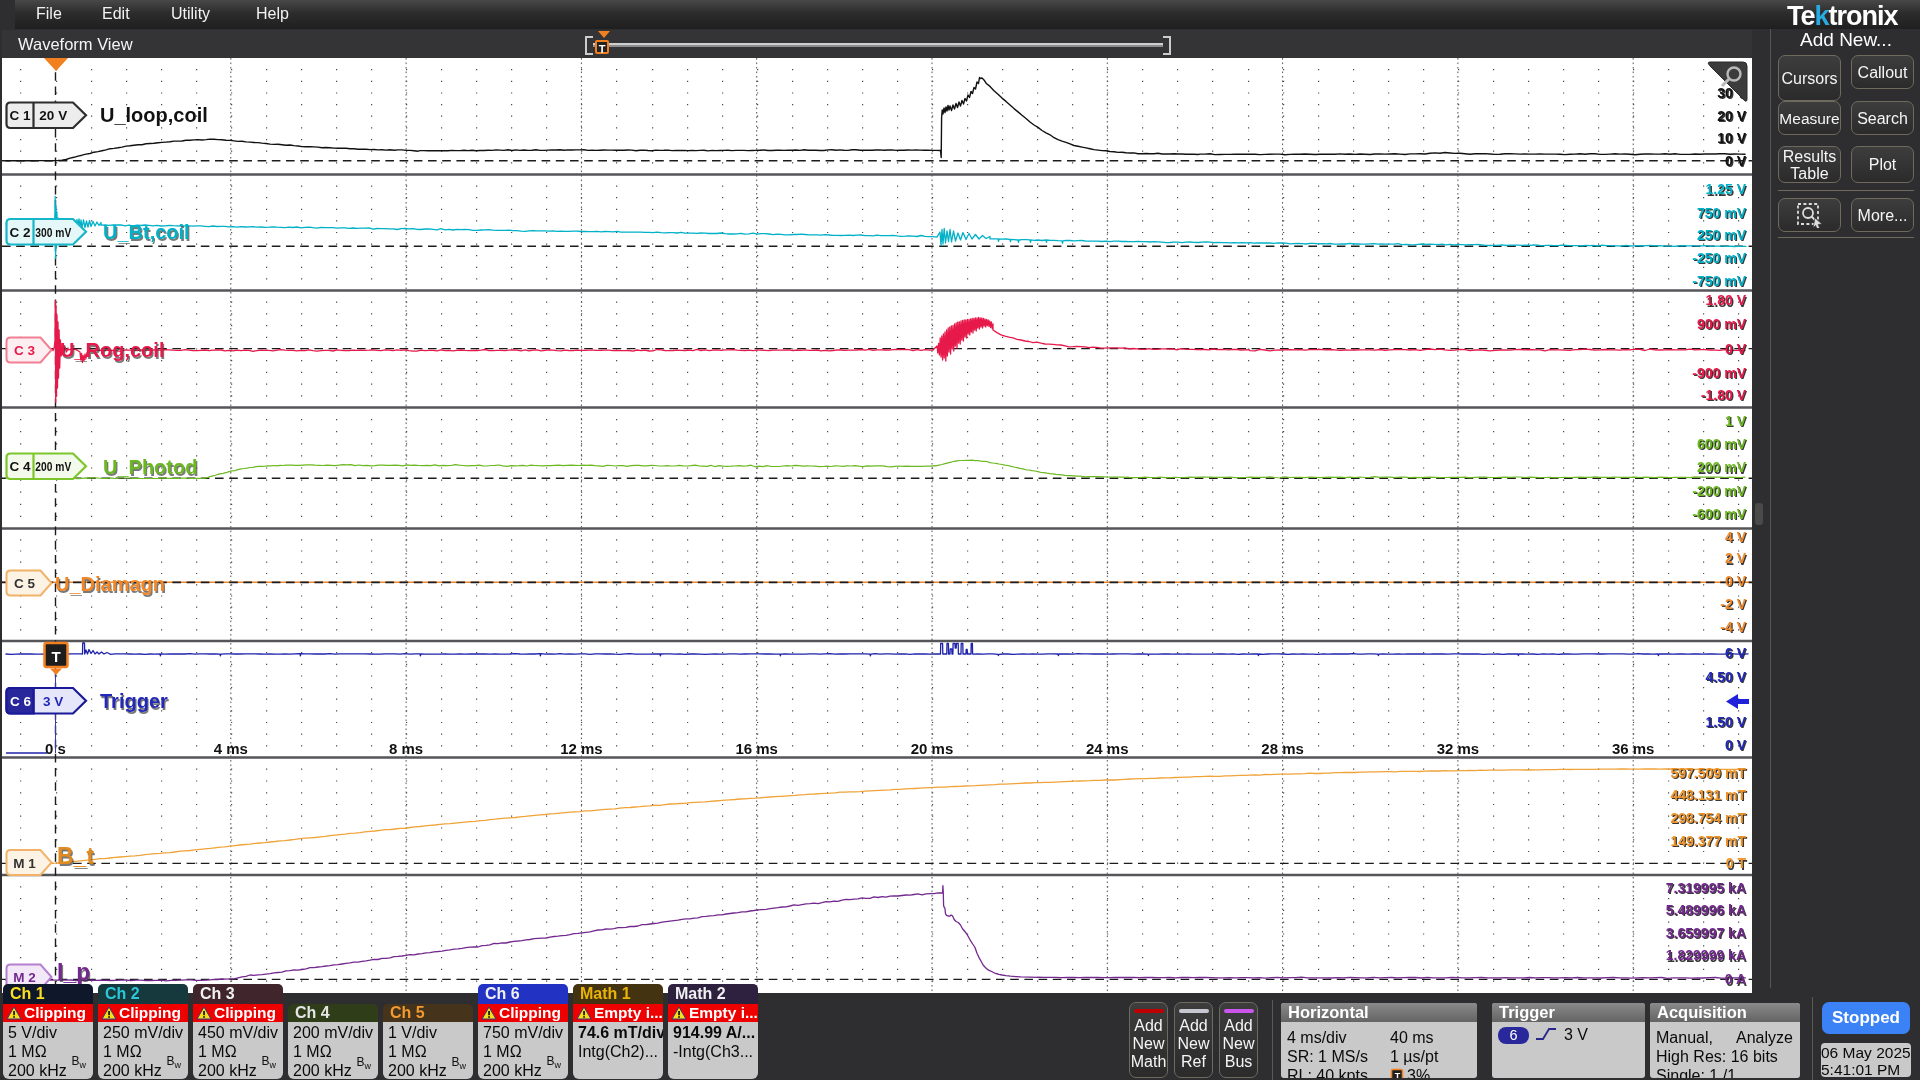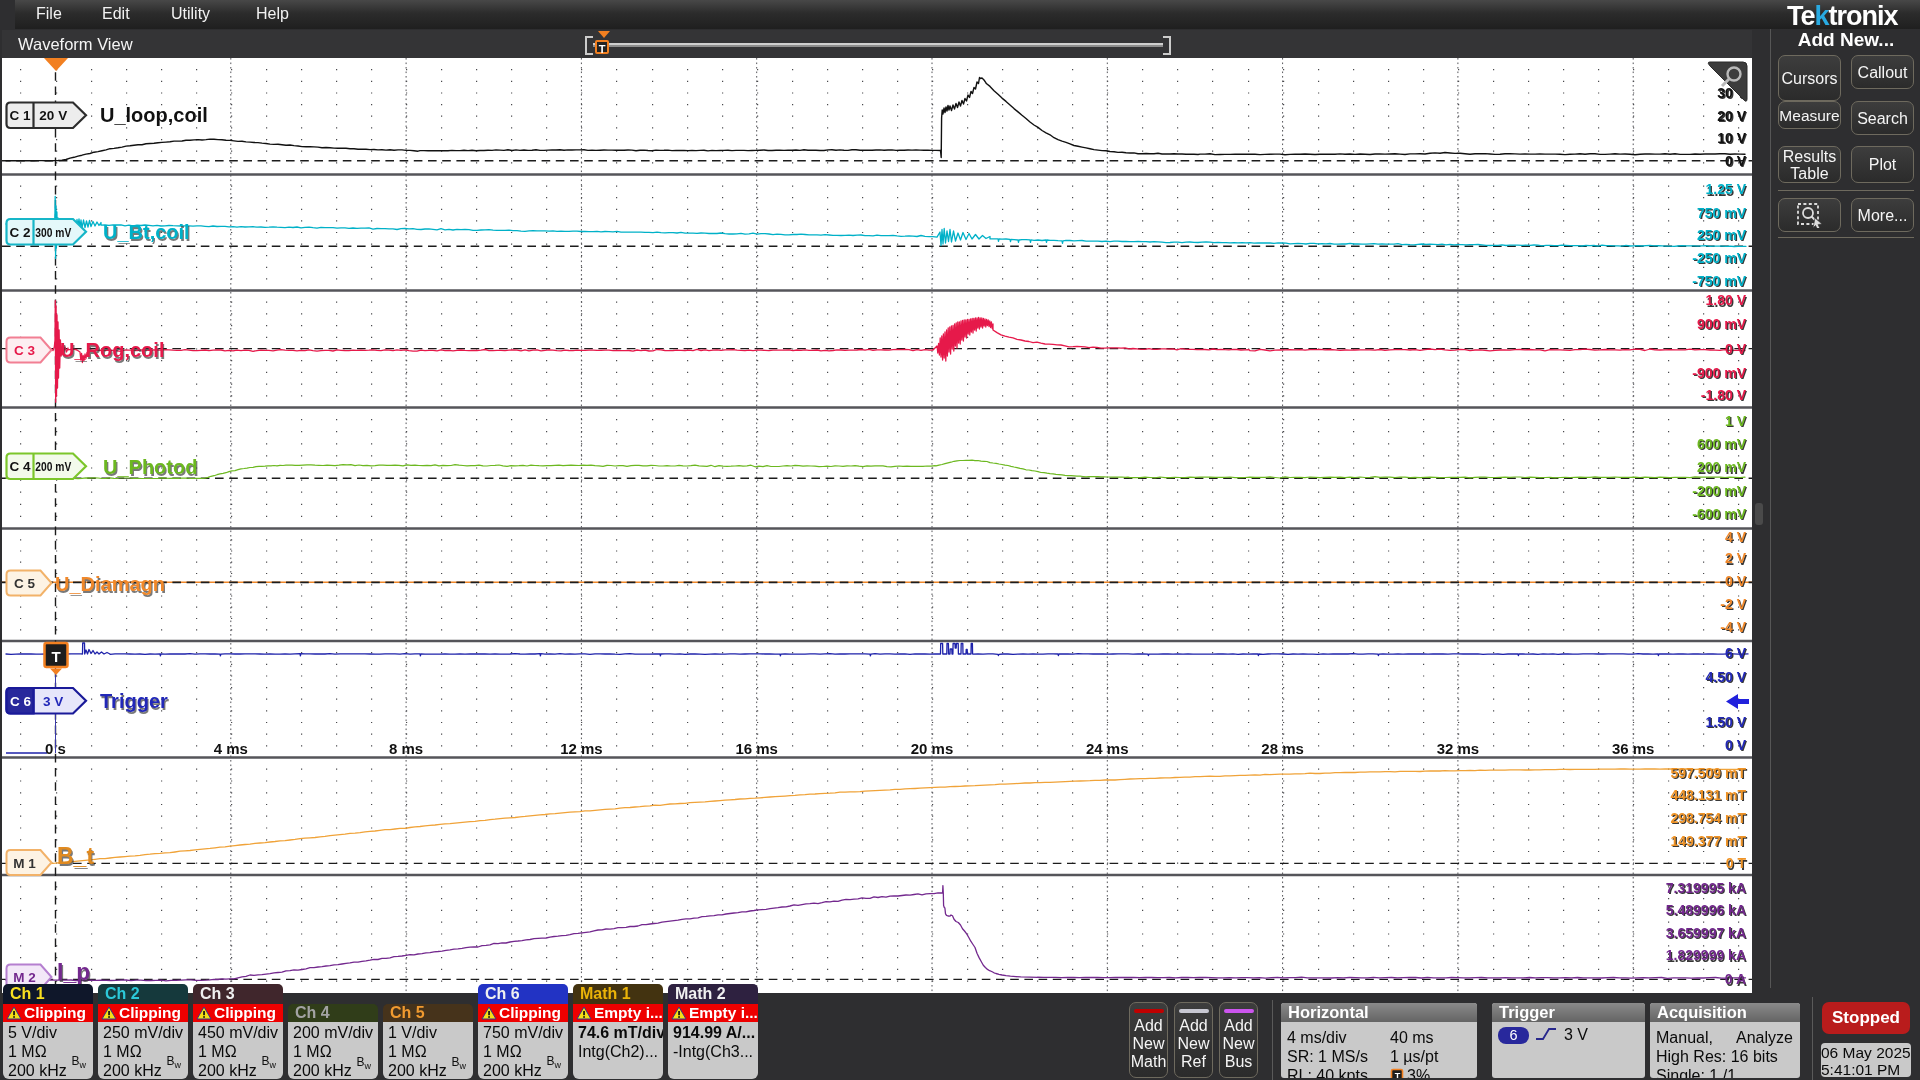--- a/index.html
+++ b/index.html
@@ -288,24 +288,24 @@
 <text x="58.2" y="865.5" class="cl sh2" style="font-size:23px" opacity="0.65">B_t</text>
     <text x="57" y="864" class="cl" fill="#e08a20" style="font-size:23px">B_t</text>
 <text x="58.2" y="981.5" class="cl sh2" style="font-size:23px" opacity="0.65">I_p</text>
     <text x="57" y="980" class="cl" fill="#73288e" style="font-size:23px">I_p</text>
 <path d="M1710,62 h33 a4,4 0 0 1 4,4 v33 q0,5 -5,-1 l-31,-31 q-5,-5 -1,-5 Z" fill="#3c3c3c" stroke="#2a2a2a"></path>
 <circle cx="1734" cy="74" r="6.5" fill="none" stroke="#b9b9b9" stroke-width="2.4"></circle>
 <line x1="1729" y1="79" x2="1722" y2="86" stroke="#b9b9b9" stroke-width="3"></line>
 </svg>
 
 <div style="position:absolute;left:1770px;top:29px;width:1px;height:959px;background:#565656"></div>
-<div style="position:absolute;left:1772px;top:29px;width:148px;text-align:center;color:#fff;font-size:19px;font-weight:bold">Add New...</div>
+<div style="position:absolute;left:1772px;top:29px;width:148px;text-align:center;color:#fff;font-size:19px;font-weight:normal">Add New...</div>
 <div class="panel-btn" style="left:1778px;top:55px;width:63px;height:46px">Cursors</div>
 <div class="panel-btn" style="left:1851px;top:55px;width:63px;height:34px">Callout</div>
-<div class="panel-btn" style="left:1778px;top:101px;width:63px;height:28px;font-size:15.5px">Measure</div>
+<div class="panel-btn" style="left:1778px;top:101px;width:63px;height:34px;font-size:15.5px">Measure</div>
 <div class="panel-btn" style="left:1851px;top:101px;width:63px;height:34px">Search</div>
 <div class="panel-btn" style="left:1778px;top:146px;width:63px;height:37px">Results<br>Table</div>
 <div class="panel-btn" style="left:1851px;top:146px;width:63px;height:37px">Plot</div>
 <div style="position:absolute;left:1778px;top:190px;width:136px;height:1px;background:#6e6a5e"></div>
 <div class="panel-btn" style="left:1778px;top:198px;width:63px;height:34px">
 <svg width="30" height="26" viewBox="0 0 30 26">
       <rect x="3" y="2" width="20" height="20" fill="none" stroke="#ddd" stroke-width="1.8" stroke-dasharray="3 2.4"></rect>
       <circle cx="13" cy="11" r="5" fill="none" stroke="#ddd" stroke-width="1.8"></circle>
       <line x1="16.5" y1="14.5" x2="20" y2="18" stroke="#ddd" stroke-width="2"></line>
       <path d="M20,16 l7,6 -4,0.5 2,4 -2.5,1 -2,-4 -2.5,2.5 Z" fill="#ddd" stroke="#333" stroke-width="0.7"></path>
@@ -337,21 +337,21 @@
 <div class="vbadge" style="left:193px;top:984px">
     <div class="vb-hd" style="background:#40262c;color:#f0f0f0">Ch 3</div>
     <div class="vb-warn"><svg width="16" height="14" viewBox="0 0 16 14" style="margin:0 2px 0 3px">
         <polygon points="8,1 15,13 1,13" fill="#f7df17" stroke="#333786" stroke-width="1"></polygon>
         <rect x="7.2" y="5" width="1.7" height="4.2" fill="#111"></rect>
         <rect x="7.2" y="10.2" width="1.7" height="1.6" fill="#111"></rect>
       </svg>Clipping</div>
     <div class="vb-bd"><span style="">450 mV/div</span><br>1 MΩ<br>200 kHz<span class="bw">B<sub>w</sub></span></div>
   </div>
 <div class="vbadge" style="left:288px;top:984px">
-    <div class="vb-hd" style="background:#303d19;color:#a3a3a3;margin-top:20px;height:18px;line-height:17px">Ch 4</div>
+    <div class="vb-hd" style="background:#303d19;color:#e5e5e5;margin-top:20px;height:18px;line-height:17px">Ch 4</div>
     <div class="vb-bd"><span style="">200 mV/div</span><br>1 MΩ<br>200 kHz<span class="bw">B<sub>w</sub></span></div>
   </div>
 <div class="vbadge" style="left:383px;top:984px">
     <div class="vb-hd" style="background:#46331b;color:#f09a30;margin-top:20px;height:18px;line-height:17px">Ch 5</div>
     <div class="vb-bd"><span style="">1 V/div</span><br>1 MΩ<br>200 kHz<span class="bw">B<sub>w</sub></span></div>
   </div>
 <div class="vbadge" style="left:478px;top:984px">
     <div class="vb-hd" style="background:#2233c4;color:#f0f0f0">Ch 6</div>
     <div class="vb-warn"><svg width="16" height="14" viewBox="0 0 16 14" style="margin:0 2px 0 3px">
         <polygon points="8,1 15,13 1,13" fill="#f7df17" stroke="#333786" stroke-width="1"></polygon>
@@ -398,13 +398,13 @@
 <div class="bd" style="padding-top:3px"><span style="display:inline-block;width:31px;height:17px;background:#28289c;border-radius:8px;color:#fff;text-align:center;line-height:17px;font-size:14.5px">6</span>
 <svg width="26" height="18" viewBox="0 0 26 18" style="vertical-align:-3px">
         <path d="M3,14 h7 l6,-10 h7" fill="none" stroke="#28288c" stroke-width="1.8"></path>
       </svg>
 <span>3 V</span></div>
 </div>
 <div class="hdrbox" style="left:1650px;top:1003px;width:150px;height:75px">
 <div class="hd">Acquisition</div>
 <div class="bd"><span style="display:inline-block;width:80px">Manual,</span><span>Analyze</span><br>High Res: 16 bits<br>Single: 1 /1</div>
 </div>
-<div style="position:absolute;left:1822px;top:1002px;width:88px;height:32px;background:#b91c1c;border-radius:7px;color:#fff;font-weight:bold;font-size:17px;text-align:center;line-height:32px">Stopped</div>
+<div style="position:absolute;left:1822px;top:1002px;width:88px;height:32px;background:#3b82f6;border-radius:7px;color:#fff;font-weight:bold;font-size:17px;text-align:center;line-height:32px">Stopped</div>
 <div style="position:absolute;left:1821px;top:1043px;width:90px;height:34px;background:#c9c9c9;border-radius:4px;color:#0a0a0a;font-size:15.5px;text-align:left;line-height:17px;padding-top:1px">06 May 2025<br>5:41:01 PM</div>
 </body></html>

